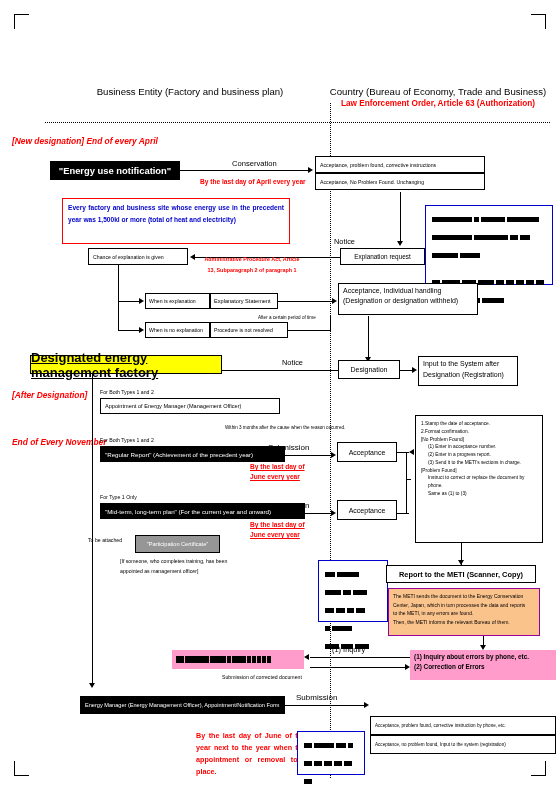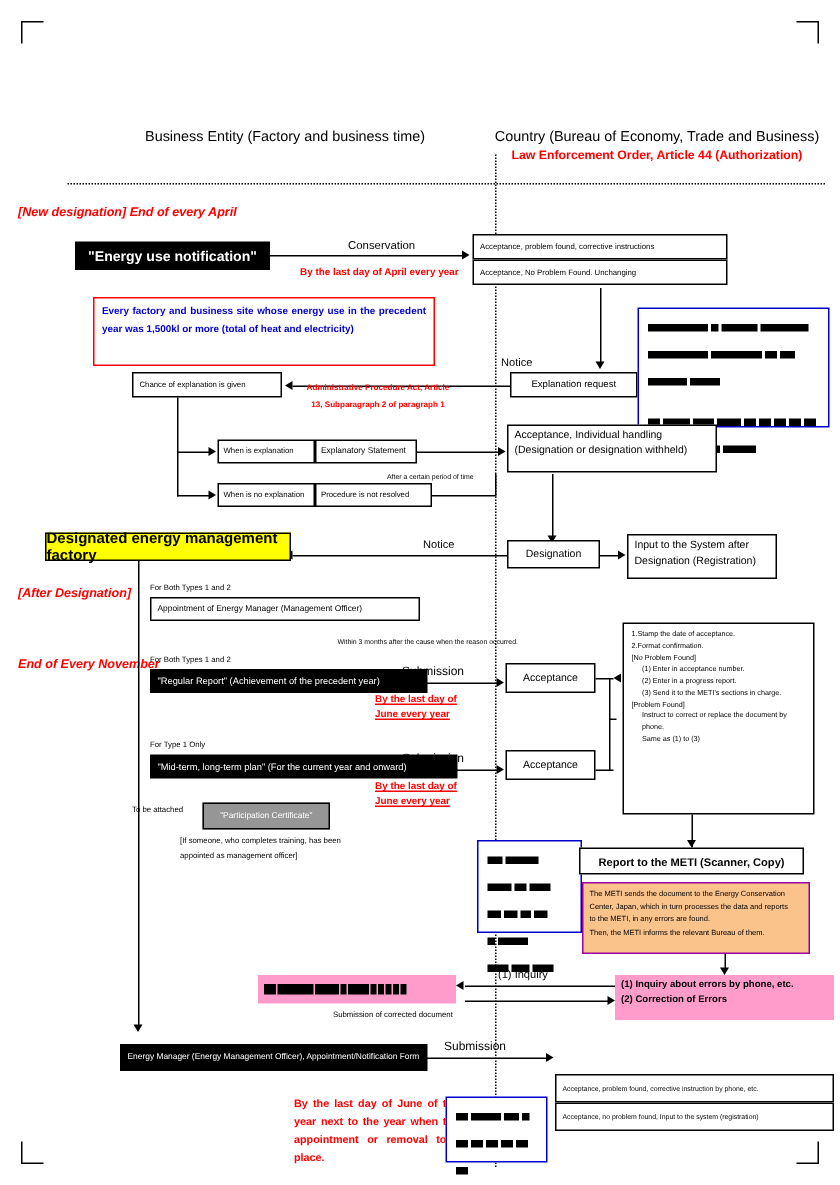--- a/index.html
+++ b/index.html
@@ -64,22 +64,22 @@
   #bx-report-meti{left:386px;top:565px;width:150px;height:18px;justify-content:center;font-size:7.4px;font-weight:bold;}
   #bx-final1{left:370px;top:716px;width:186px;height:19px;padding:0 4px;font-size:4.6px;}
   #bx-final2{left:370px;top:735px;width:186px;height:19px;padding:0 4px;font-size:4.6px;}
   #bx-steps{left:415px;top:415px;width:128px;height:128px;border:1px solid #000;background:#fff;box-sizing:border-box;padding:4px 5px;font-size:4.8px;line-height:1.62;}
   #bx-steps div{white-space:nowrap;}
   .ind{padding-left:7px;}
 
   
   #bx-criteria{left:62px;top:198px;width:228px;height:46px;border:1px solid #ff0000;box-sizing:border-box;
      color:#0000cc;font-weight:bold;font-size:6.6px;line-height:1.75;padding:3px 5px;text-align:justify;}
-  #bx-yellow{left:30px;top:355px;width:164px;height:19px;background:#ffff00;border:1px solid #000;box-sizing:border-box;
-     display:flex;align-items:center;justify-content:center;font-size:10px;font-weight:bold;}
+  #bx-yellow{left:30px;top:355px;width:192px;height:19px;background:#ffff00;border:1px solid #000;box-sizing:border-box;
+     display:flex;align-items:center;justify-content:center;font-size:13px;font-weight:bold;text-decoration:underline;}
   #bx-cert{left:135px;top:535px;width:85px;height:18px;background:#969696;border:1px solid #000;box-sizing:border-box;
      display:flex;align-items:center;justify-content:center;color:#fff;font-size:5.6px;}
   #bx-orange{left:388px;top:588px;width:152px;height:48px;background:#fbc38c;border:1px solid #990099;box-sizing:border-box;
      padding:3px 4px;font-size:5px;line-height:1.72;}
   #bx-pink-right{left:410px;top:650px;width:146px;height:30px;background:#ff9ccc;box-sizing:border-box;
      padding:2px 4px;font-size:6.4px;font-weight:bold;line-height:1.6;}
   #bx-pink-left{left:172px;top:650px;width:132px;height:19px;background:#ff9ccc;box-sizing:border-box;
      display:flex;align-items:center;padding:0 4px;}
 
   
@@ -130,23 +130,23 @@
 <body>
 
 <div class="page">
 
   <div class="cmark cm-tl"></div>
   <div class="cmark cm-tr"></div>
   <div class="cmark cm-bl"></div>
   <div class="cmark cm-br"></div>
 
 
-  <div class="abs colhead" id="col-left-head">Business Entity (Factory and business time)</div>
+  <div class="abs colhead" id="col-left-head">Business Entity (Factory and business plan)</div>
   <div class="abs colhead" id="col-right-head">Country (Bureau of Economy, Trade and Business)</div>
-  <div class="abs" id="col-right-sub">Law Enforcement Order, Article 44 (Authorization)</div>
+  <div class="abs" id="col-right-sub">Law Enforcement Order, Article 63 (Authorization)</div>
 
   <div class="abs hdiv"></div>
   <div class="abs vdiv"></div>
 
   <div class="abs redlbl" id="new-desig">[New designation]    End of every April</div>
   <div class="abs redlbl" id="after-desig">[After Designation]</div>
   <div class="abs redlbl" id="end-june">End of Every November</div>
 
   <div class="abs blackbox" id="b-energy-notif">
     <span>"Energy use notification"</span>

